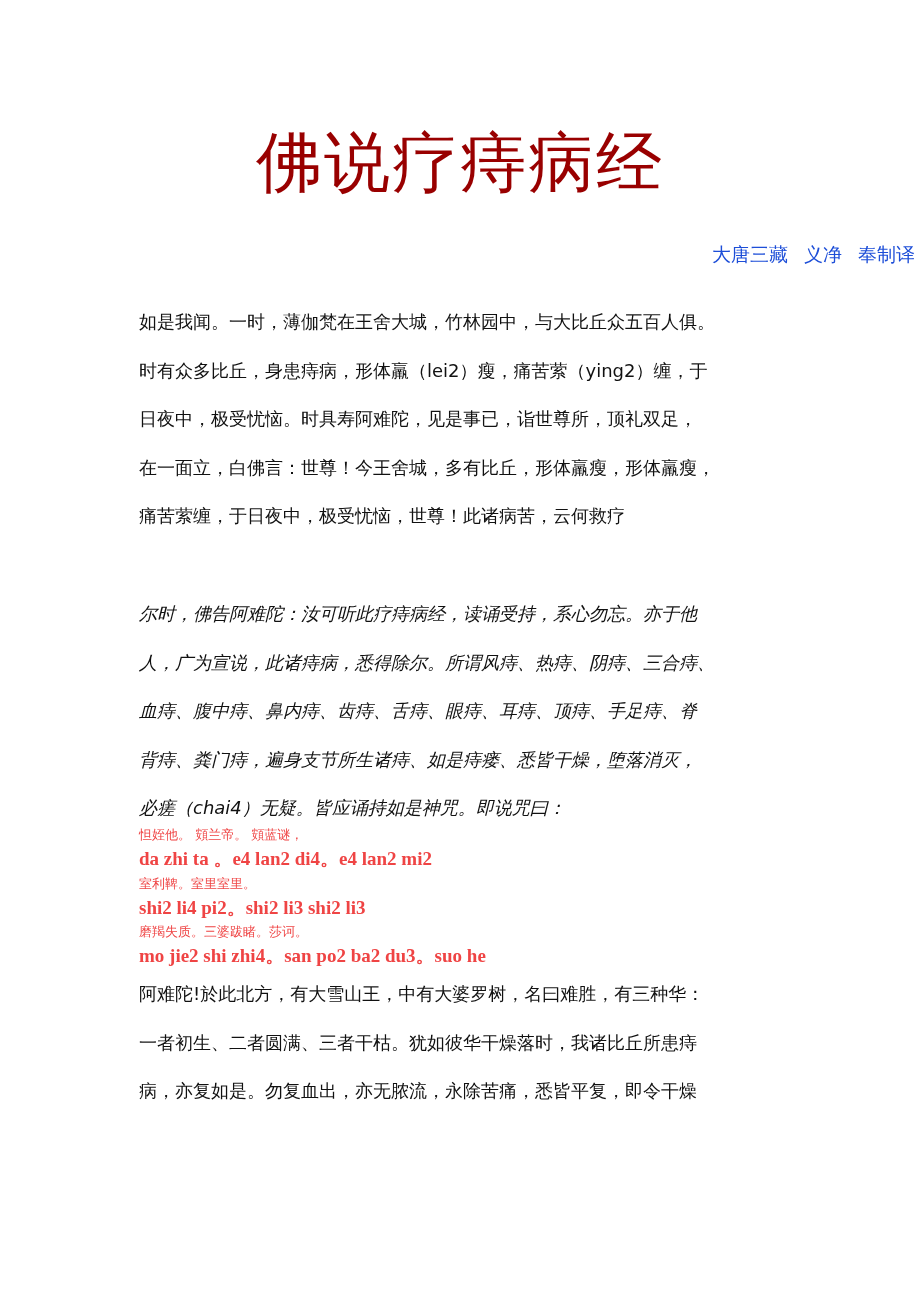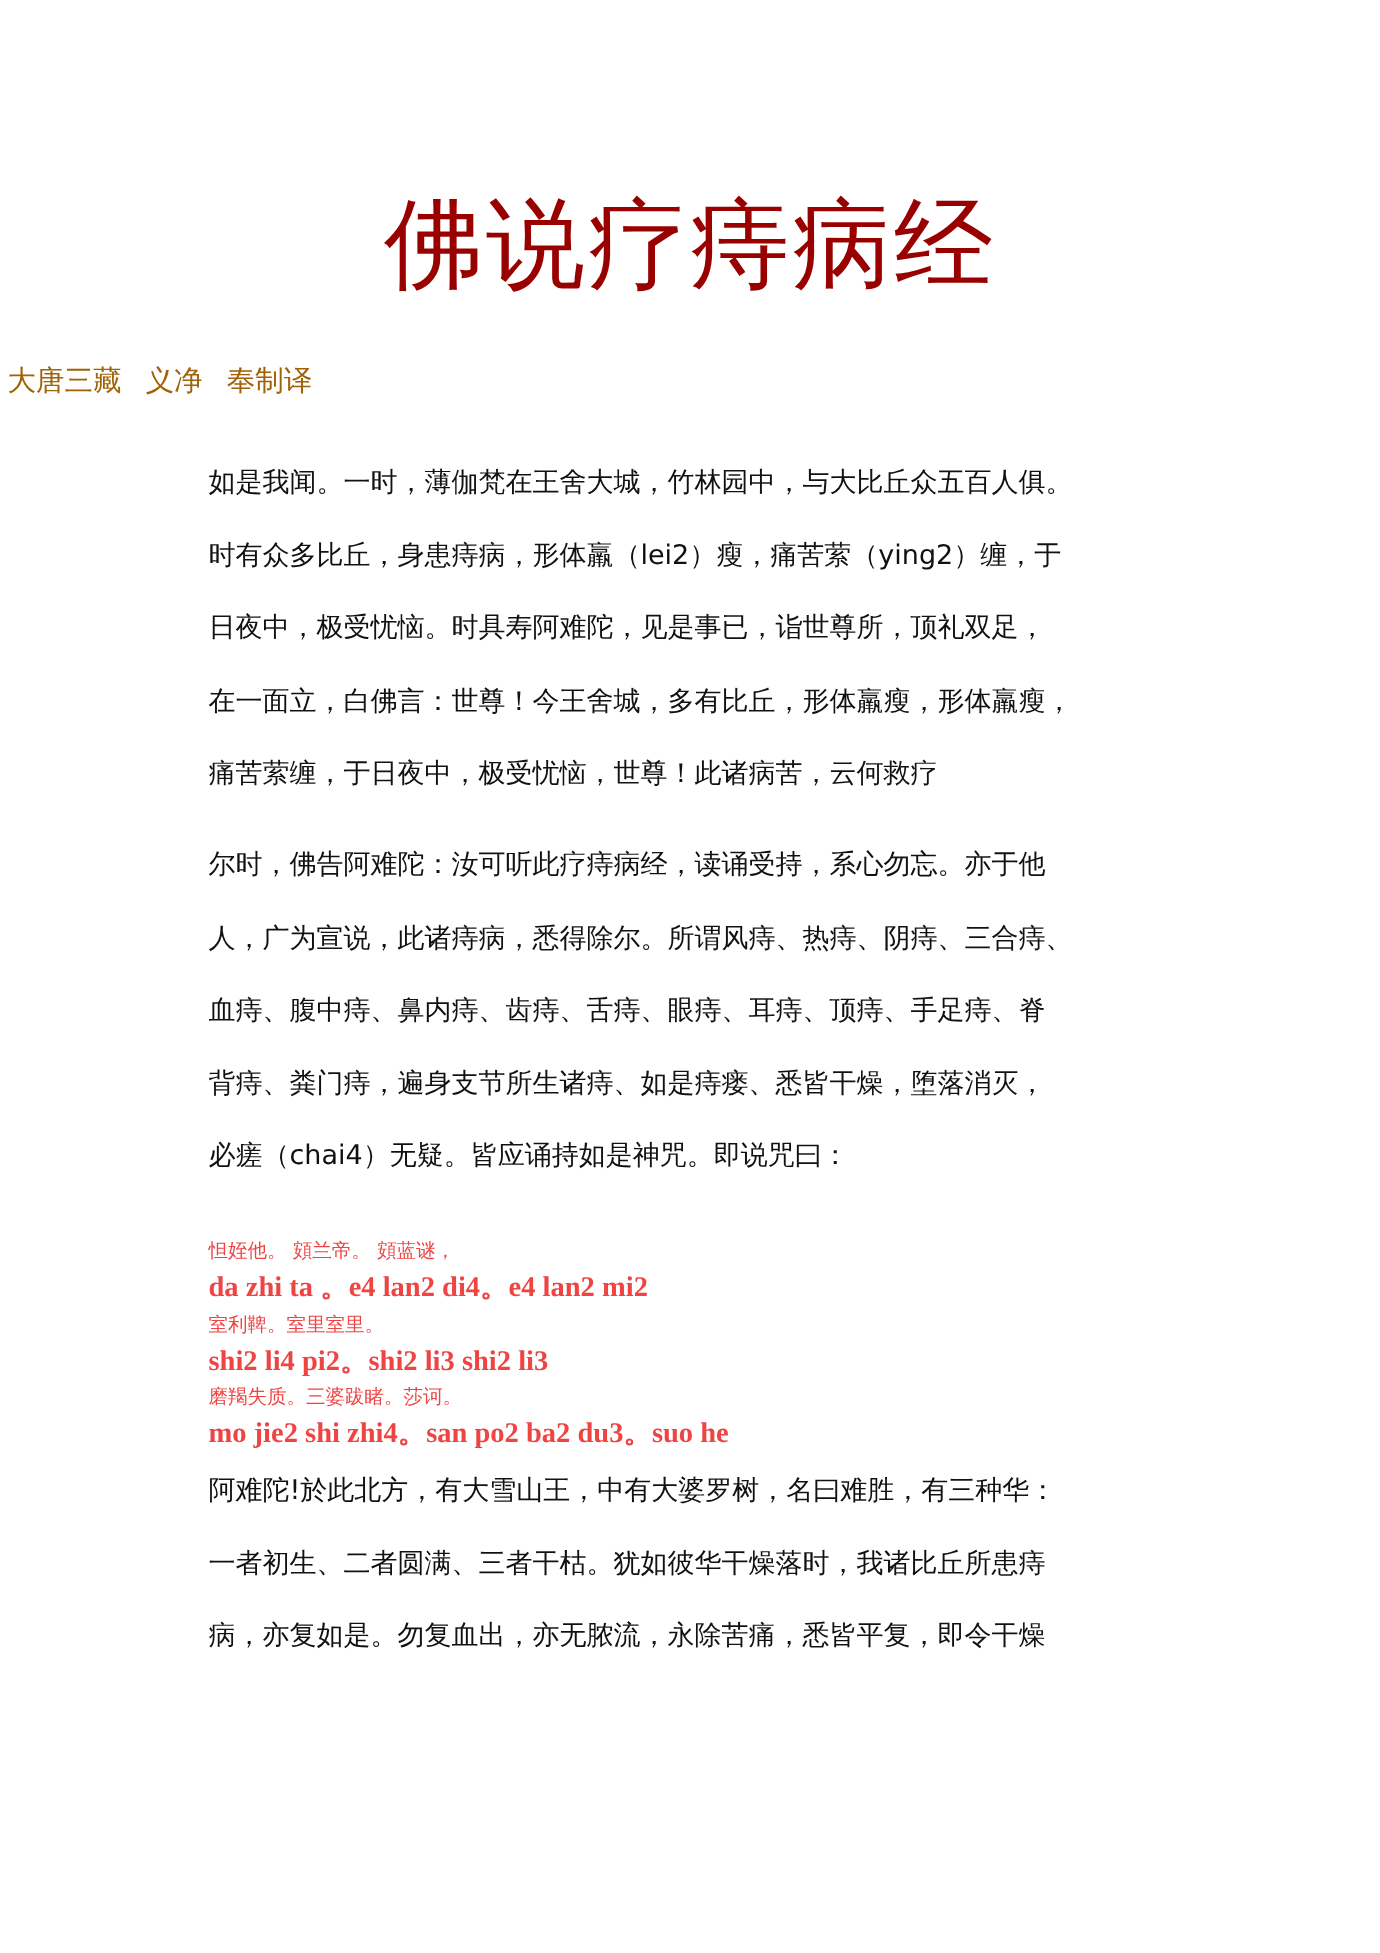--- a/index.html
+++ b/index.html
@@ -2,22 +2,22 @@
 <html><head>
 <meta charset="utf-8">
 <style>
   html, body { margin: 0; padding: 0; background: #ffffff; }
   body { width: 920px; height: 1302px; position: relative; overflow: hidden;
          font-family: "DejaVu Sans", sans-serif; color: #111111; }
   .page { position: absolute; left: 0; top: 0; width: 920px; height: 918px; padding-left: 46px; }
   .title { position: absolute; left: 0; top: 118px; width: 920px; text-align: center;
            font-family: "DejaVu Serif", serif; font-size: 66px; line-height: 90px;
            color: #990000; letter-spacing: 2px; font-weight: normal; }
-  .subtitle { position: absolute; left: 0; top: 240px; width: 920px; text-align: left;
-              font-size: 19px; line-height: 28px; color: #a16207; }
+  .subtitle { position: absolute; left: 0; top: 240px; width: 920px; text-align: right;
+              font-size: 19px; line-height: 28px; color: #1d4ed8; }
   .subtitle span { margin: 0 5px; }
   .para { position: absolute; left: 139px; width: 650px; font-size: 18px; line-height: 48.5px;
           text-align: justify; }
   .para .line { display: block; white-space: nowrap; height: 48.5px; overflow: visible; }
   .mantra { position: absolute; left: 139px; top: 823px; width: 500px; color: #ef4444;
             font-size: 13px; line-height: 24.3px; }
   .mantra .cn { display: block; font-weight: normal; }
   .mantra .py { display: block; font-family: "Liberation Serif", serif; font-weight: bold; font-size: 19px; }
 </style>
 </head>
@@ -33,21 +33,21 @@
   </div>
 
   <div class="para" style="top:298px;">
     <span class="line">如是我闻。一时，薄伽梵在王舍大城，竹林园中，与大比丘众五百人俱。</span>
     <span class="line">时有众多比丘，身患痔病，形体羸（lei2）瘦，痛苦萦（ying2）缠，于</span>
     <span class="line">日夜中，极受忧恼。时具寿阿难陀，见是事已，诣世尊所，顶礼双足，</span>
     <span class="line">在一面立，白佛言：世尊！今王舍城，多有比丘，形体羸瘦，形体羸瘦，</span>
     <span class="line">痛苦萦缠，于日夜中，极受忧恼，世尊！此诸病苦，云何救疗</span>
   </div>
 
-  <div class="para" style="top:553px;">
+  <div class="para" style="top:590px;font-style:italic;">
     <span class="line">尔时，佛告阿难陀：汝可听此疗痔病经，读诵受持，系心勿忘。亦于他</span>
     <span class="line">人，广为宣说，此诸痔病，悉得除尔。所谓风痔、热痔、阴痔、三合痔、</span>
     <span class="line">血痔、腹中痔、鼻内痔、齿痔、舌痔、眼痔、耳痔、顶痔、手足痔、脊</span>
     <span class="line">背痔、粪门痔，遍身支节所生诸痔、如是痔瘘、悉皆干燥，堕落消灭，</span>
     <span class="line">必瘥（chai4）无疑。皆应诵持如是神咒。即说咒曰：</span>
   </div>
 
   <div class="mantra">
     <span class="cn">怛姪他。  頞兰帝。  頞蓝谜，</span>
     <span class="py">da zhi ta  。e4 lan2 di4。e4 lan2 mi2</span>

